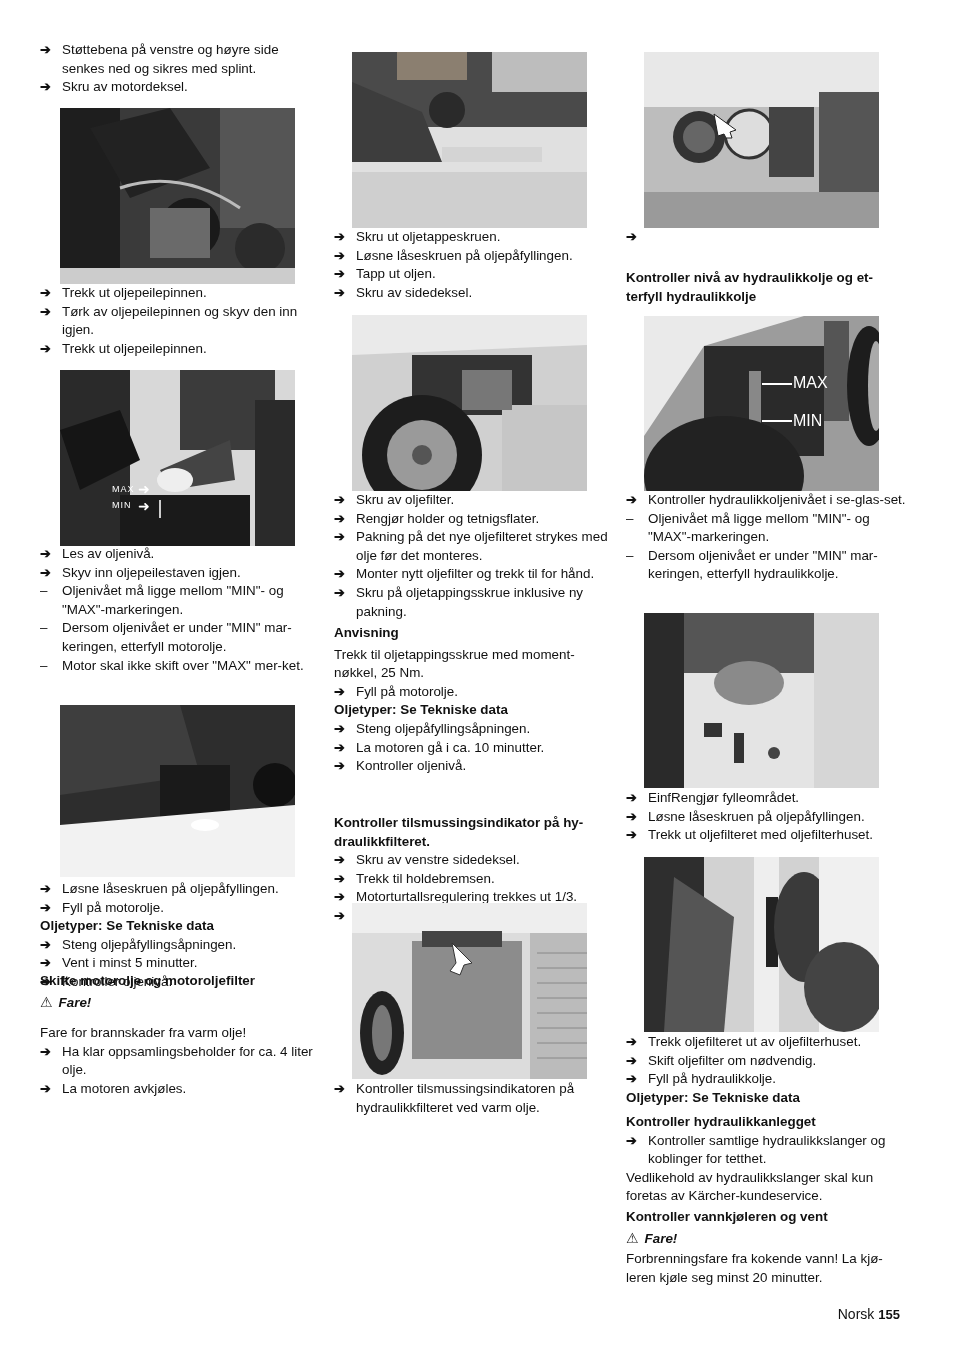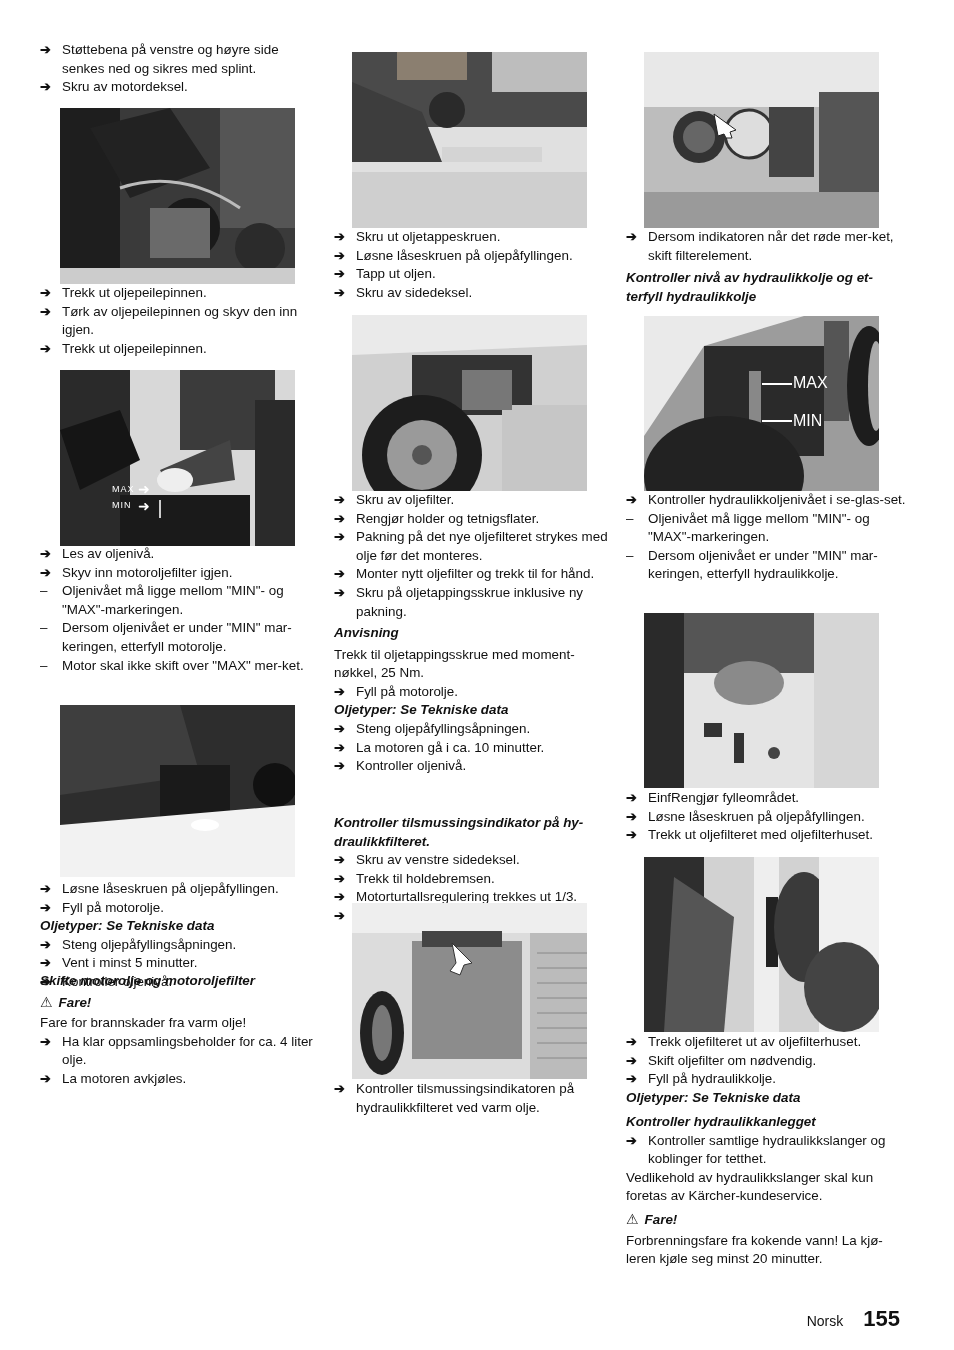--- a/index.html
+++ b/index.html
@@ -3,28 +3,28 @@
 <meta charset="utf-8">
 <style>
   html, body { margin:0; padding:0; background:#fff; }
   body { width:954px; height:1350px; position:relative; overflow:hidden;
          font-family:"Liberation Sans", sans-serif; color:#111; font-size:13.4px; }
   .blk { position:absolute; width:280px; line-height:18.6px; }
   .item { position:relative; padding-left:22px; }
   .item .mk { position:absolute; left:0; top:0; width:18px; }
   .arrow { font-weight:bold; font-size:13px; }
   .dash { }
-  .h { font-weight:bold;font-style:italic; }
+  .h { font-weight:bold; }
   .it { }
   .photo { position:absolute; overflow:hidden; }
   .photo svg { display:block; width:100%; height:100%; }
   .warn { font-weight:bold; font-style:italic; }
   .warn .tri { font-style:normal; font-weight:normal; display:inline-block; margin-right:6px; font-size:14px; }
   .footer { position:absolute; right:54px; top:1306px; font-size:14px; }
-  .footer .num { font-weight:bold; font-size:22px; margin-left:20px; }
+  .footer .num { font-weight:bold; font-size:13px; margin-left:4px; }
 </style>
 </head>
 <body>
 
 <div class="blk" style="left:40px; top:41px;">
     <div class="item"><span class="mk arrow">➔</span><span>Støttebena på venstre og høyre side senkes ned og sikres med splint.</span></div>
     <div class="item"><span class="mk arrow">➔</span><span>Skru av motordeksel.</span></div>
   </div>
 
 <div class="photo" style="left:60px; top:108px; width:235px; height:176px;">
@@ -60,21 +60,21 @@
     <line x1="100" y1="130" x2="100" y2="148" stroke="#ccc" stroke-width="2"></line>
   </svg>
   <span style="position:absolute; left:52px; top:114px; color:#fff; font-size:9px; letter-spacing:1px;">MAX</span>
   <span style="position:absolute; left:78px; top:111px; color:#fff; font-size:14px;">➜</span>
   <span style="position:absolute; left:52px; top:130px; color:#fff; font-size:9px; letter-spacing:1px;">MIN</span>
   <span style="position:absolute; left:78px; top:128px; color:#fff; font-size:14px;">➜</span>
 </div>
 
 <div class="blk" style="left:40px; top:545px;">
     <div class="item"><span class="mk arrow">➔</span><span>Les av oljenivå.</span></div>
-    <div class="item"><span class="mk arrow">➔</span><span>Skyv inn motoroljefilter igjen.</span></div>
+    <div class="item"><span class="mk arrow">➔</span><span>Skyv inn oljepeilestaven igjen.</span></div>
     <div class="item"><span class="mk dash">–</span><span>Oljenivået må ligge mellom "MIN"- og "MAX"-markeringen.</span></div>
     <div class="item"><span class="mk dash">–</span><span>Dersom oljenivået er under "MIN" mar-keringen, etterfyll motorolje.</span></div>
     <div class="item"><span class="mk dash">–</span><span>Motor skal ikke skift over "MAX" mer-ket.</span></div>
   </div>
 
 <div class="photo" style="left:60px; top:705px; width:235px; height:172px;">
   <svg viewBox="0 0 235 172" preserveAspectRatio="none">
     <rect width="235" height="172" fill="#e6e6e6"></rect>
     <rect x="0" y="0" width="235" height="120" fill="#2d2d2d"></rect>
     <polygon points="0,0 120,0 140,70 0,90" fill="#3e3e3e"></polygon>
@@ -93,21 +93,21 @@
     <div class="item"><span class="mk arrow">➔</span><span>Steng oljepåfyllingsåpningen.</span></div>
     <div class="item"><span class="mk arrow">➔</span><span>Vent i minst 5 minutter.</span></div>
     <div class="item"><span class="mk arrow">➔</span><span>Kontroller oljenivå.</span></div>
   </div>
 
 <div class="blk" style="left:40px; top:972px;">
   <div class="h">Skifte motorolje og motoroljefilter</div>
   <div class="warn" style="margin-top:2px;">
     <span class="tri">⚠</span><span>Fare!</span>
   </div>
-  <div class="it" style="margin-top:2px;">Fare for brannskader fra varm olje!</div>
+  <div class="it" style="margin-top:12px;">Fare for brannskader fra varm olje!</div>
   <div>
       <div class="item"><span class="mk arrow">➔</span><span>Ha klar oppsamlingsbeholder for ca. 4 liter olje.</span></div>
       <div class="item"><span class="mk arrow">➔</span><span>La motoren avkjøles.</span></div>
     </div>
 </div>
 
 <div class="photo" style="left:352px; top:52px; width:235px; height:176px;">
   <svg viewBox="0 0 235 176" preserveAspectRatio="none">
     <rect width="235" height="176" fill="#e0e0e0"></rect>
     <rect x="0" y="0" width="235" height="75" fill="#4a4a4a"></rect>
@@ -205,21 +205,21 @@
     <circle cx="55" cy="85" r="16" fill="#666"></circle>
     <circle cx="105" cy="82" r="24" fill="#ddd" stroke="#333" stroke-width="3"></circle>
     <rect x="125" y="55" width="45" height="70" fill="#444"></rect>
     <rect x="175" y="40" width="60" height="100" fill="#555"></rect>
     <rect x="0" y="140" width="235" height="36" fill="#9a9a9a"></rect>
     <polygon points="70,62 92,78 86,80 88,86 82,86 80,82 74,84" fill="#fff" stroke="#222" stroke-width="1"></polygon>
   </svg>
 </div>
 
 <div class="blk" style="left:626px; top:228px;">
-    <div class="item"><span class="mk arrow">➔</span><span>Dersom indikatoren når det røde mer-ket, skift filterelement.</span></div>
+    <div class="item"><span class="mk arrow">➔</span></div>
   </div>
 
 <div class="blk" style="left:626px; top:269px;">
   <div class="h">Kontroller nivå av hydraulikkolje og et-terfyll hydraulikkolje</div>
 </div>
 
 <div class="photo" style="left:644px; top:316px; width:235px; height:175px;">
   <svg viewBox="0 0 235 175" preserveAspectRatio="none">
     <rect width="235" height="175" fill="#9c9c9c"></rect>
     <polygon points="0,0 160,0 60,30 0,120" fill="#eaeaea"></polygon>
@@ -284,20 +284,21 @@
 
 <div class="blk" style="left:626px; top:1113px;">
   <div class="h">Kontroller hydraulikkanlegget</div>
   <div>
       <div class="item"><span class="mk arrow">➔</span><span>Kontroller samtlige hydraulikkslanger og koblinger for tetthet.</span></div>
       <div>Vedlikehold av hydraulikkslanger skal kun foretas av Kärcher-kundeservice.</div>
     </div>
 </div>
 
 <div class="blk" style="left:626px; top:1208px;">
+  <div class="h">Kontroller vannkjøleren og vent</div>
   <div class="warn" style="margin-top:2px;">
     <span class="tri">⚠</span><span>Fare!</span>
   </div>
   <div class="it" style="margin-top:2px;">Forbrenningsfare fra kokende vann! La kjø-leren kjøle seg minst 20 minutter.</div>
 </div>
 
 <div class="footer">
   <span>Norsk</span><span class="num">155</span>
 </div>
 

